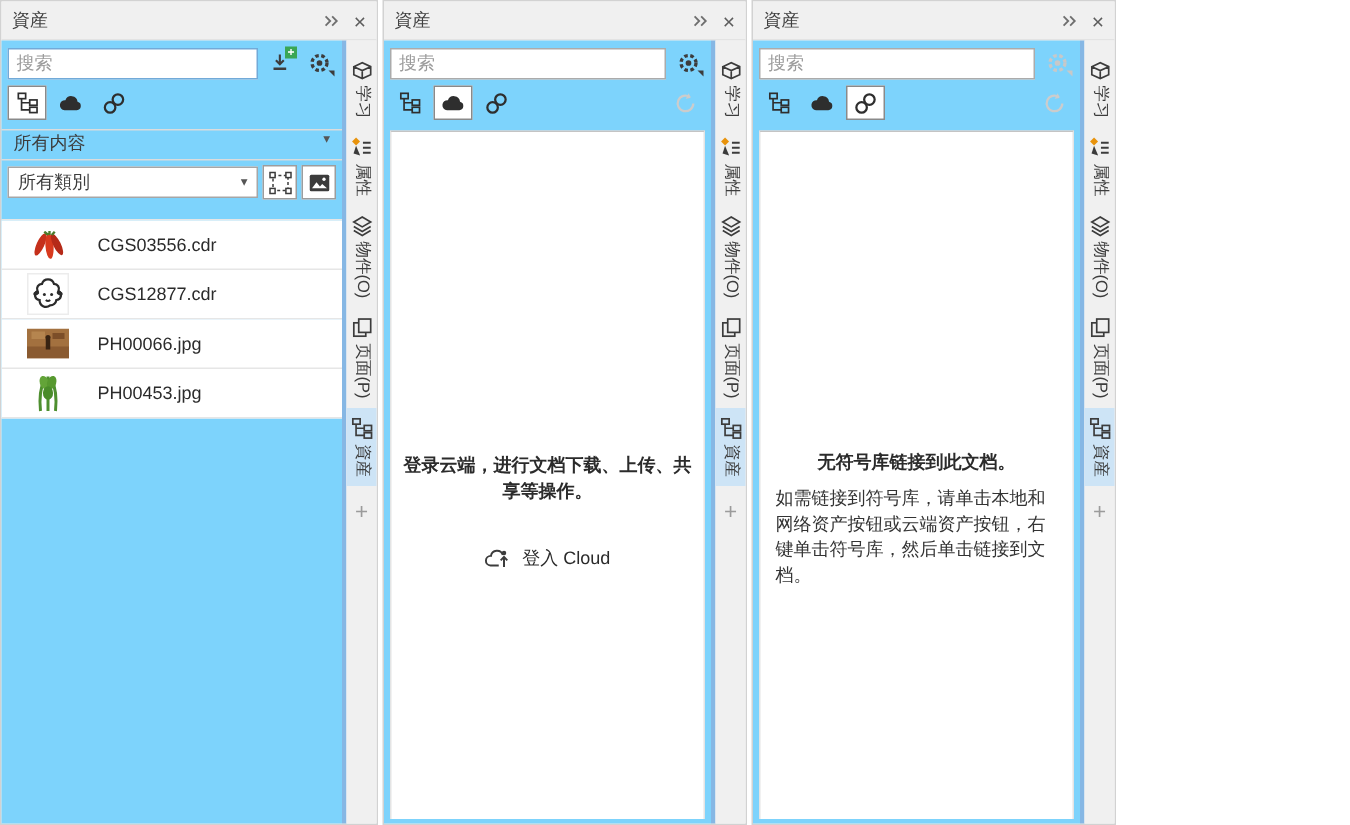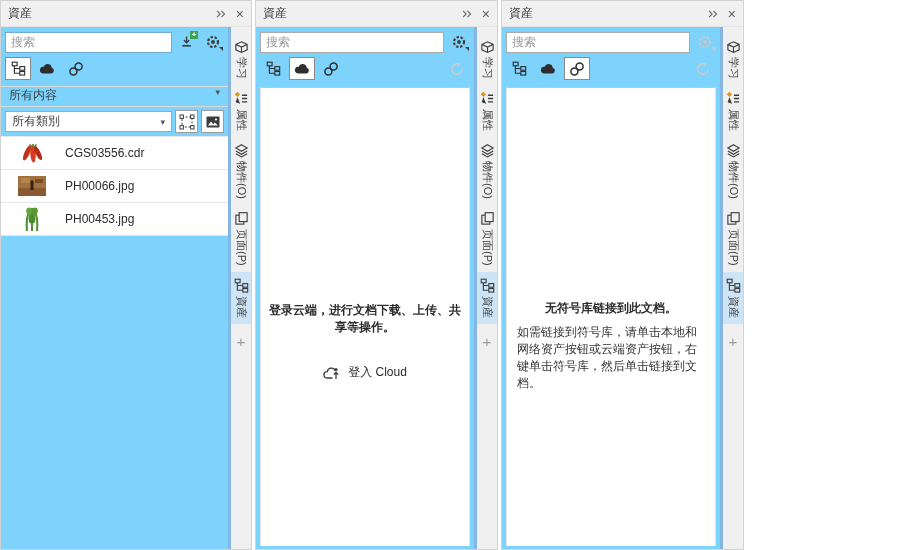--- a/index.html
+++ b/index.html
@@ -42,30 +42,30 @@
   .tbtn { width:26px; height:23px; display:flex; align-items:center; justify-content:center; border:1px solid transparent; color:#2e2e2e; background:transparent; }
   .tbtn.sel { border-color:#8a8a8a; background:#fff; }
   .tbtn.refresh { margin-left:auto; color:#cccccc; }
 
   
   .filterall { height:21px; border-top:1px solid #dcdcdc; border-bottom:1px solid #dcdcdc; display:flex; padding:0 8px; font-size:12px; color:#3c3c3c; margin-top:2px; }
   .caret { margin-left:auto; font-size:9px; color:#555; }
   .catrow { display:flex; align-items:center; padding:3px 4px; gap:3px; }
   .combo { flex:1; height:21px; border:1px solid #a6a6a6; display:flex; align-items:center; font-size:12px; color:#3c3c3c; padding:0 6px; background:#fff; min-width:0; }
   .sqbtn { width:23px; height:23px; flex:0 0 23px; border:1px solid #9d9d9d; background:#fff; display:flex; align-items:center; justify-content:center; color:#3c3c3c; }
-  .filelist { border-top:1px solid #e6e6e6; }
+  .filelist { margin-top:10px; border-top:1px solid #e6e6e6; }
   .frow { height:33px; display:flex; align-items:center; border-bottom:1px solid #e6e6e6; padding-left:16px; background:#fff; }
   .fthumb { width:30px; height:29px; display:flex; align-items:center; justify-content:center; }
   .thumb-frame { background:#fff; border:1px solid #ececec; display:flex; align-items:center; justify-content:center; }
   .fname { margin-left:18px; font-size:12px; color:#2b2b2b; }
 
   
   .cbox { flex:1; margin:3px 4px; border-top:1px solid #c4c4c4; border-left:1px solid #e4e4e4; border-right:1px solid #e4e4e4; position:relative; background:#fff; }
   .bmsg { position:absolute; top:214px; left:8px; right:8px; text-align:center; font-size:12px; font-weight:bold; color:#2b2b2b; }
-  .signin { position:absolute; top:276px; left:0; right:0; display:flex; align-items:flex-end; justify-content:center; gap:7px; font-size:12px; color:#2b2b2b; }
+  .signin { position:absolute; top:276px; left:0; right:0; display:flex; align-items:flex-start; justify-content:center; gap:7px; font-size:12px; color:#2b2b2b; }
   .signin .ticon { width:18px; height:16px; flex:0 0 18px; }
   .para { position:absolute; top:236px; left:10px; right:16px; font-size:12px; color:#333; line-height:17px; text-align:left; }
 </style>
 </head>
 <body>
 
 <svg width="0" height="0" style="position:absolute" aria-hidden="true">
   <defs>
     <symbol id="sym-chevrons" viewBox="0 0 16 16">
         <path d="M3.5 4.5 L7 8 L3.5 11.5 M8.5 4.5 L12 8 L8.5 11.5" fill="none" stroke="currentColor" stroke-width="1.4"></path>
@@ -231,20 +231,30 @@
           <div class="frow">
             <span class="fthumb">
                 <svg width="26" height="26">
                   <use href="#sym-chili"></use>
                 </svg>
               </span>
             <span class="fname">CGS03556.cdr</span>
           </div>
           <div class="frow">
             <span class="fthumb">
+                <span class="thumb-frame" style="width:28px;height:28px">
+                  <svg width="24" height="24">
+                    <use href="#sym-sheep"></use>
+                  </svg>
+                </span>
+              </span>
+            <span class="fname">CGS12877.cdr</span>
+          </div>
+          <div class="frow">
+            <span class="fthumb">
                 <svg width="28" height="20">
                   <use href="#sym-photo"></use>
                 </svg>
               </span>
             <span class="fname">PH00066.jpg</span>
           </div>
           <div class="frow">
             <span class="fthumb">
                 <svg width="18" height="26">
                   <use href="#sym-greens"></use>

